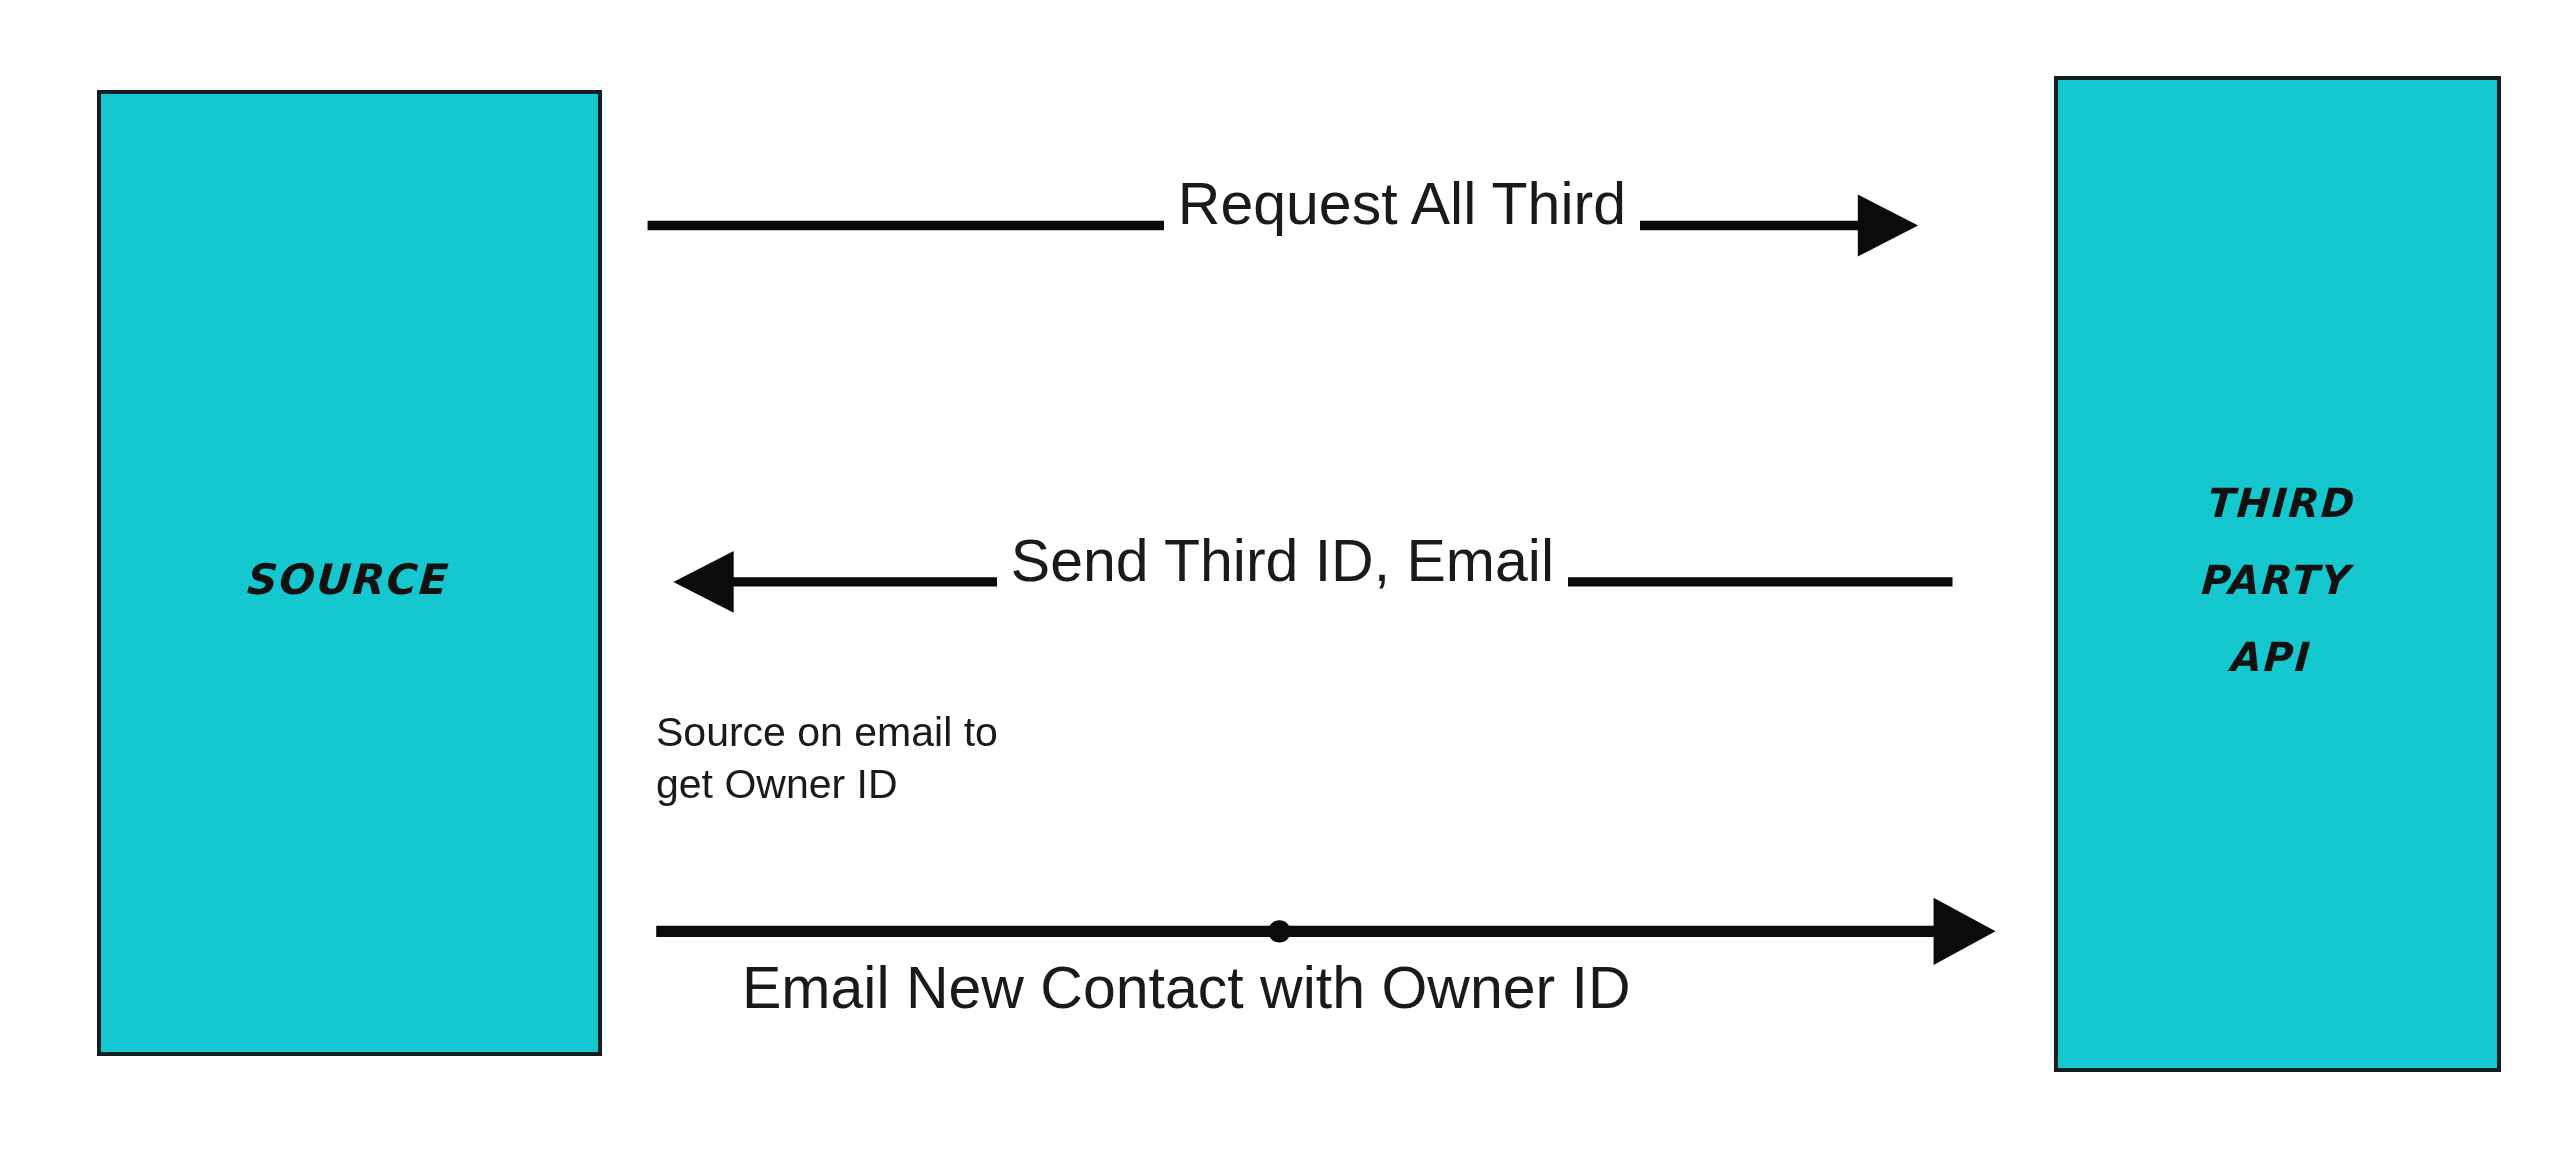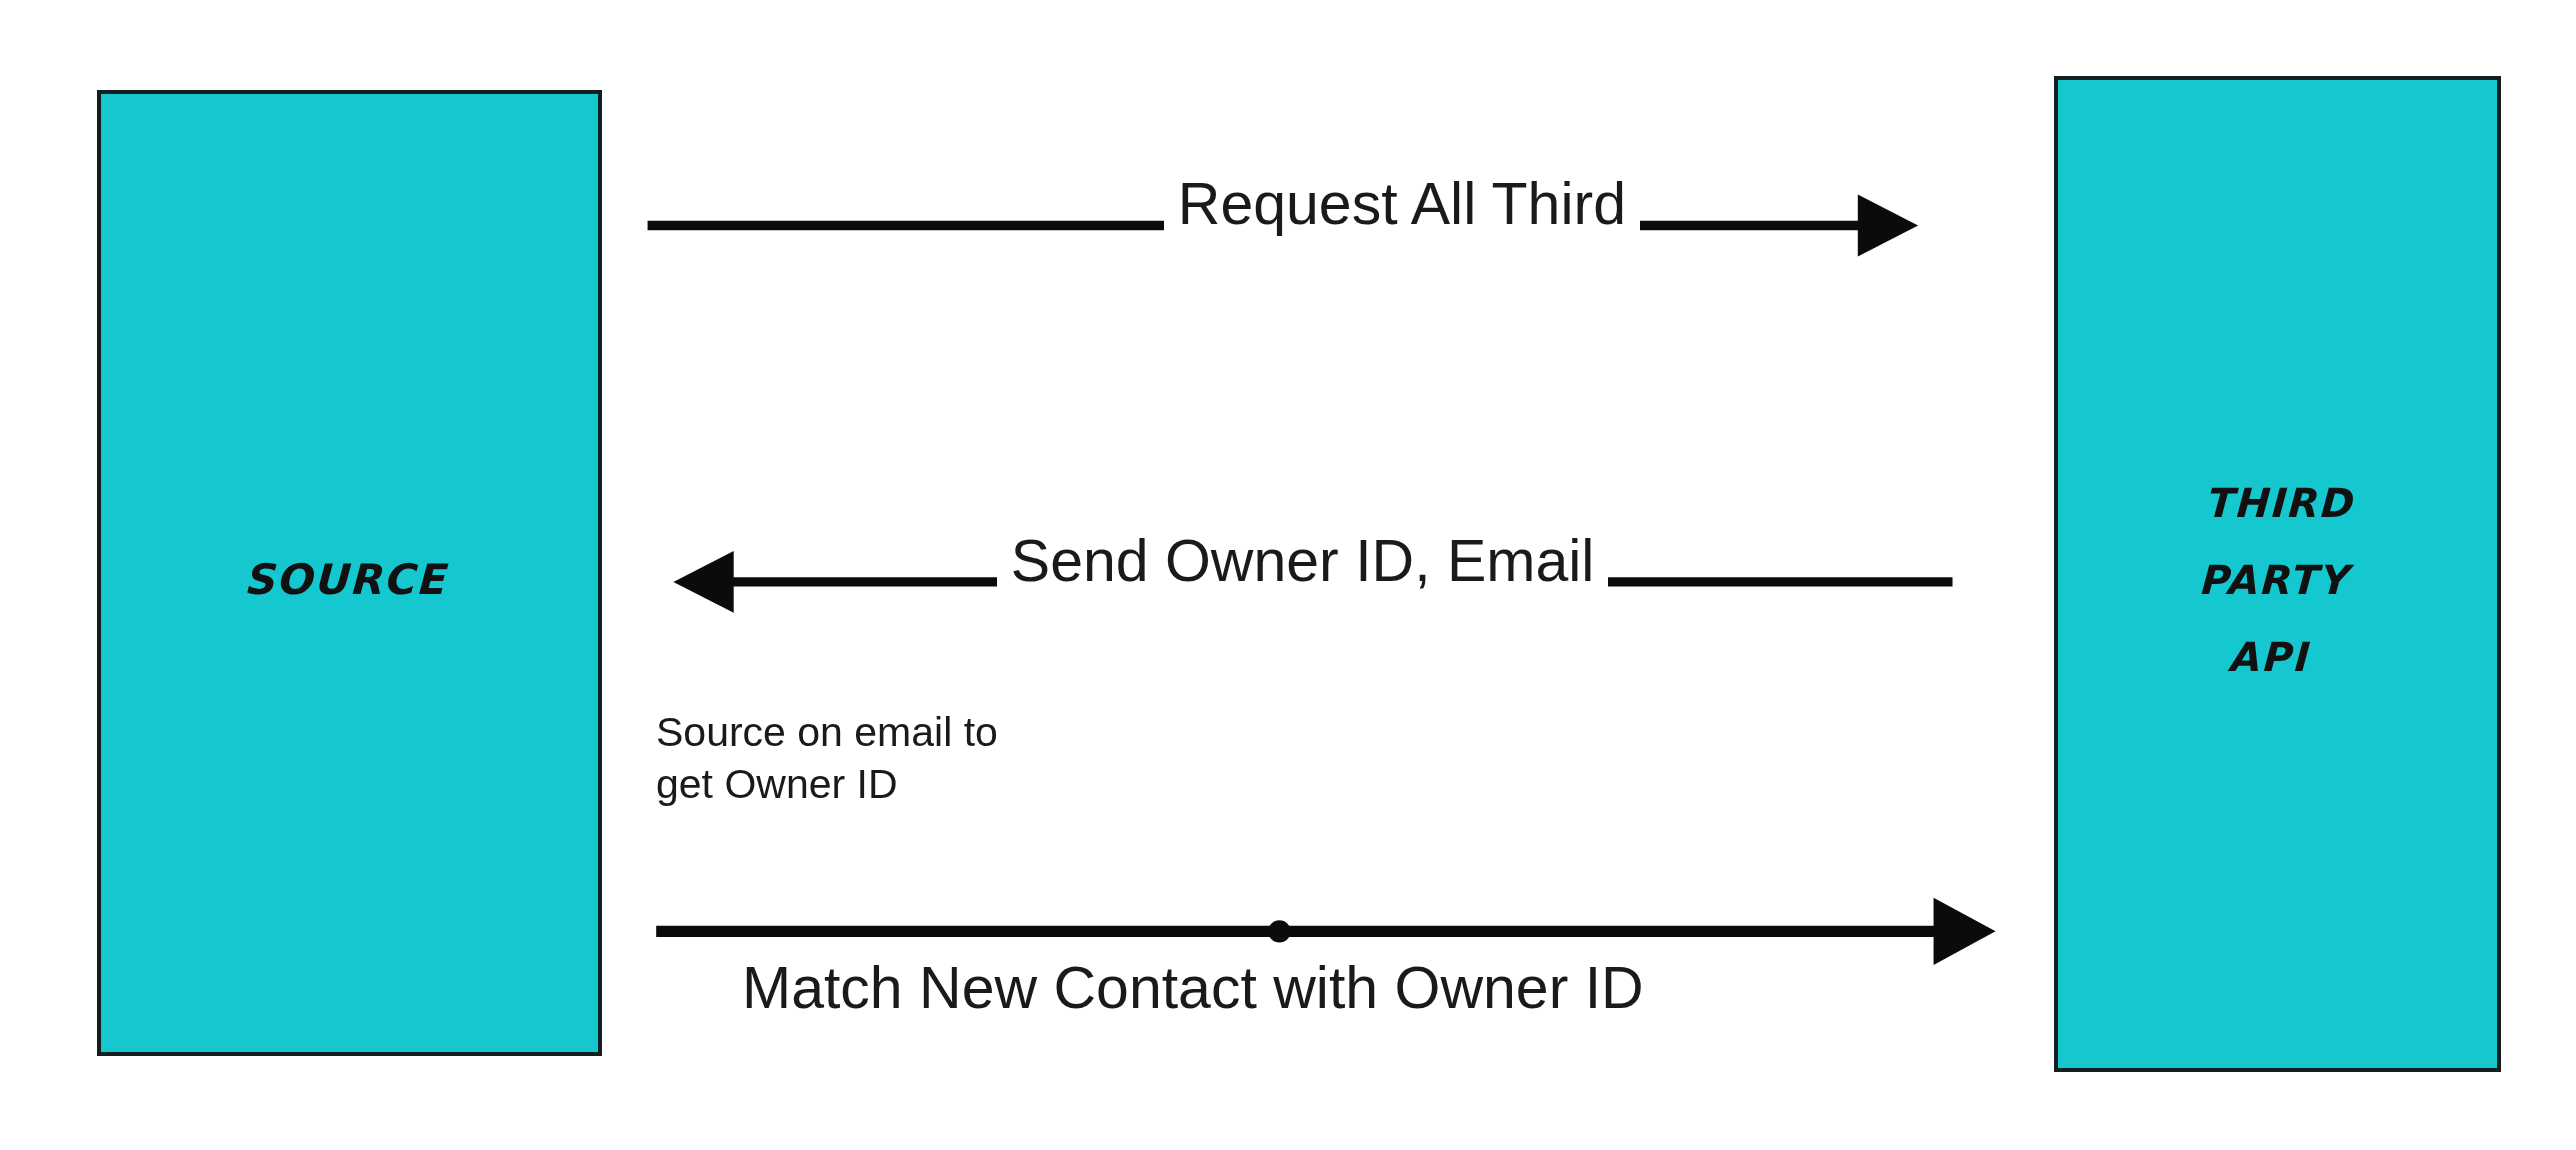--- a/index.html
+++ b/index.html
@@ -142,21 +142,21 @@
 
     <g>
       <line x1="762" y1="1082" x2="2255" y2="1082" stroke="#0B0B0B" stroke-width="13"></line>
       <circle cx="1486" cy="1082" r="13" fill="#0B0B0B"></circle>
       <polygon points="2318,1082 2246,1043 2246,1121" fill="#0B0B0B"></polygon>
     </g>
   </svg>
 
   <div id="label-request-all-users" class="flow-label">Request All Third</div>
 
-  <div id="label-send-owner-id-email" class="flow-label">Send Owner ID, Email</div>
+  <div id="label-send-owner-id-email" class="flow-label">Send Third ID, Email</div>
 
   <div id="note-match-on-email">Source on email to
 get Owner ID</div>
 
-  <div id="label-send-new-contact" class="flow-label">Match New Contact with Owner ID</div>
+  <div id="label-send-new-contact" class="flow-label">Email New Contact with Owner ID</div>
 
 </div>
 
 
 </body></html>

